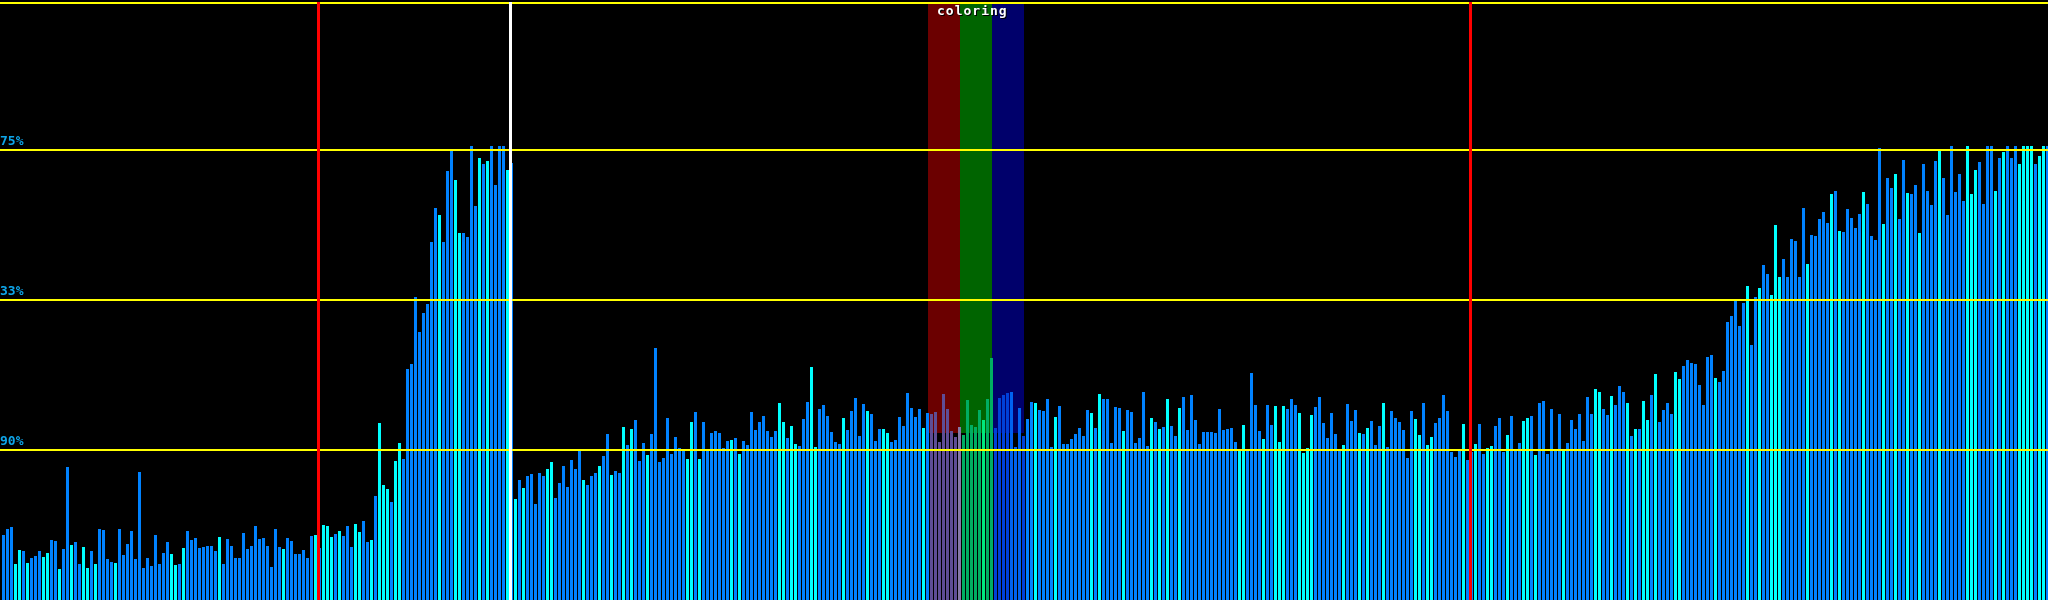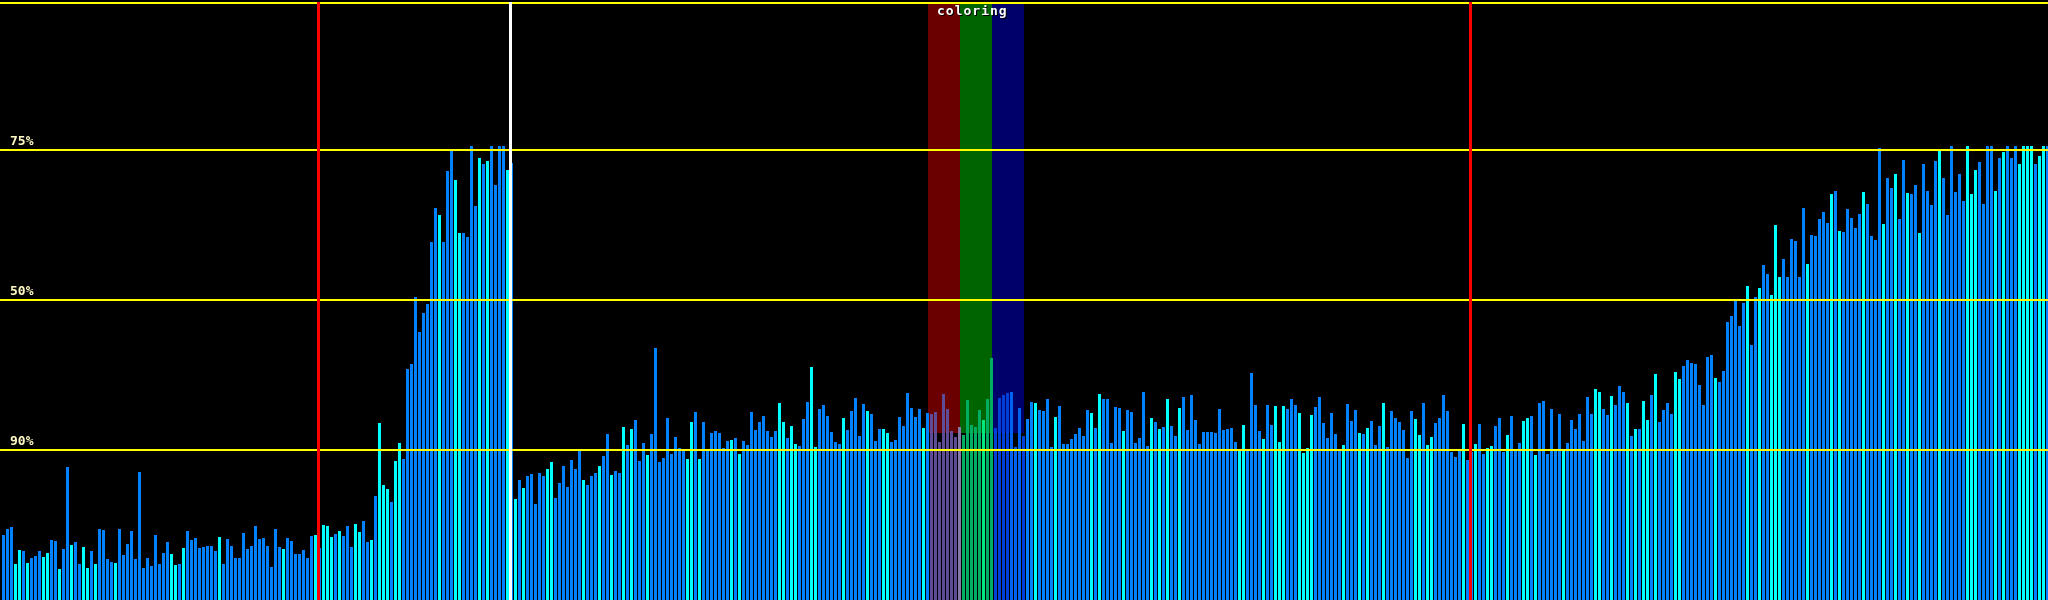--- a/index.html
+++ b/index.html
@@ -4,21 +4,21 @@
 <style>
   html,body{margin:0;padding:0;background:#000;}
   #chart{
     position:relative;width:2048px;height:600px;background:#000;
     overflow:hidden;font-family:"DejaVu Sans Mono","Liberation Mono",monospace;
   }
   .layer{position:absolute;left:0;top:0;width:100%;height:100%;}
   .bar{position:absolute;bottom:0;width:3px;}
   .gridline{position:absolute;left:0;width:100%;height:2px;}
   .tick-label{
-    position:absolute;left:10px;font-size:13px;font-weight:bold;color:#fef9c3;
+    position:absolute;left:0;font-size:13px;font-weight:bold;color:#0ea5e9;
     line-height:14px;letter-spacing:0px;text-shadow:1px 1px 0 #000;
   }
   .marker{position:absolute;top:2px;height:598px;}
   .band-seg{position:absolute;}
   #coloring-label{
     position:absolute;left:937px;top:4px;font-size:13px;font-weight:bold;
     color:#fff;letter-spacing:1px;line-height:14px;text-shadow:1px 1px 0 #000;
     white-space:nowrap;
   }
   #bands-layer{z-index:1;}
@@ -557,16 +557,16 @@
       <div class="gridline" style="top:449px;background:#FFFF00"></div>
     </div>
   <div id="marker-layer" class="layer">
       <div class="marker" style="left:317px;width:3px;background:#FF0000"></div>
       <div class="marker" style="left:509px;width:3px;background:#FFFFFF"></div>
       <div class="marker" style="left:1469px;width:3px;background:#FF0000"></div>
     </div>
   <div id="labels-layer" class="layer">
     <span id="coloring-label">coloring</span>
   <span class="tick-label" style="top:134px">75%</span>
-      <span class="tick-label" style="top:284px">50%</span>
+      <span class="tick-label" style="top:284px">33%</span>
       <span class="tick-label" style="top:434px">90%</span>
     </div>
 </div>
 
 </body></html>

